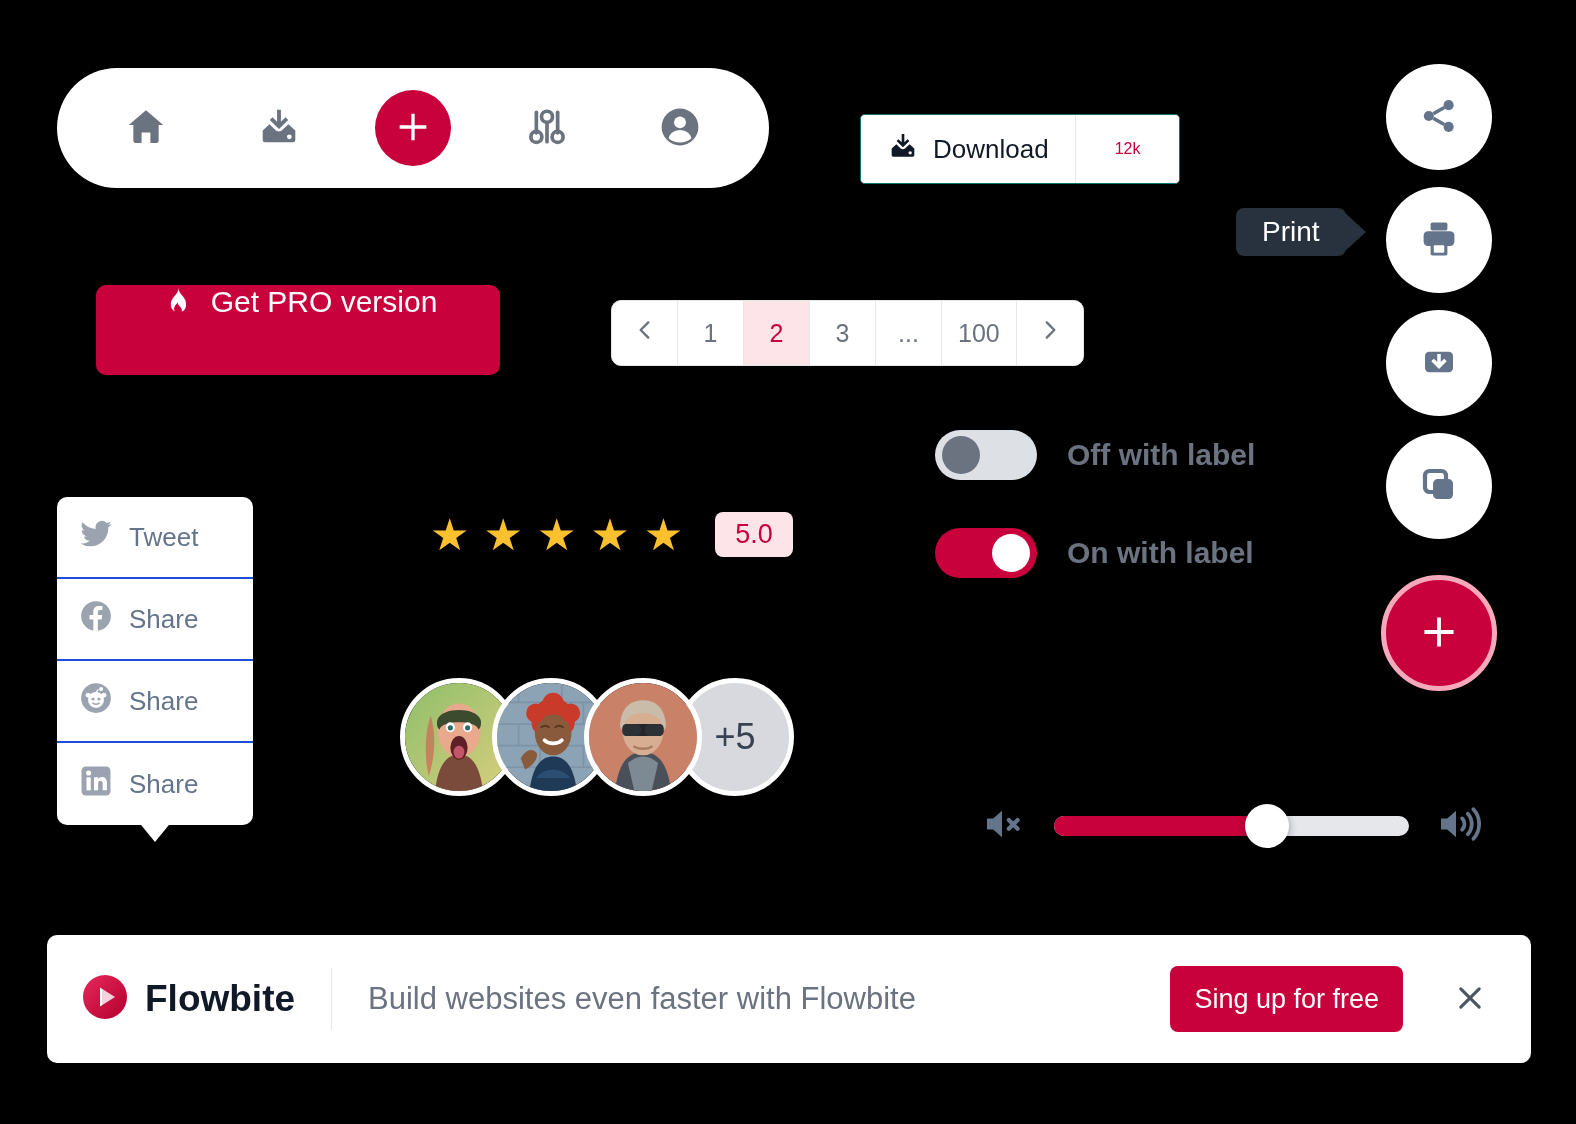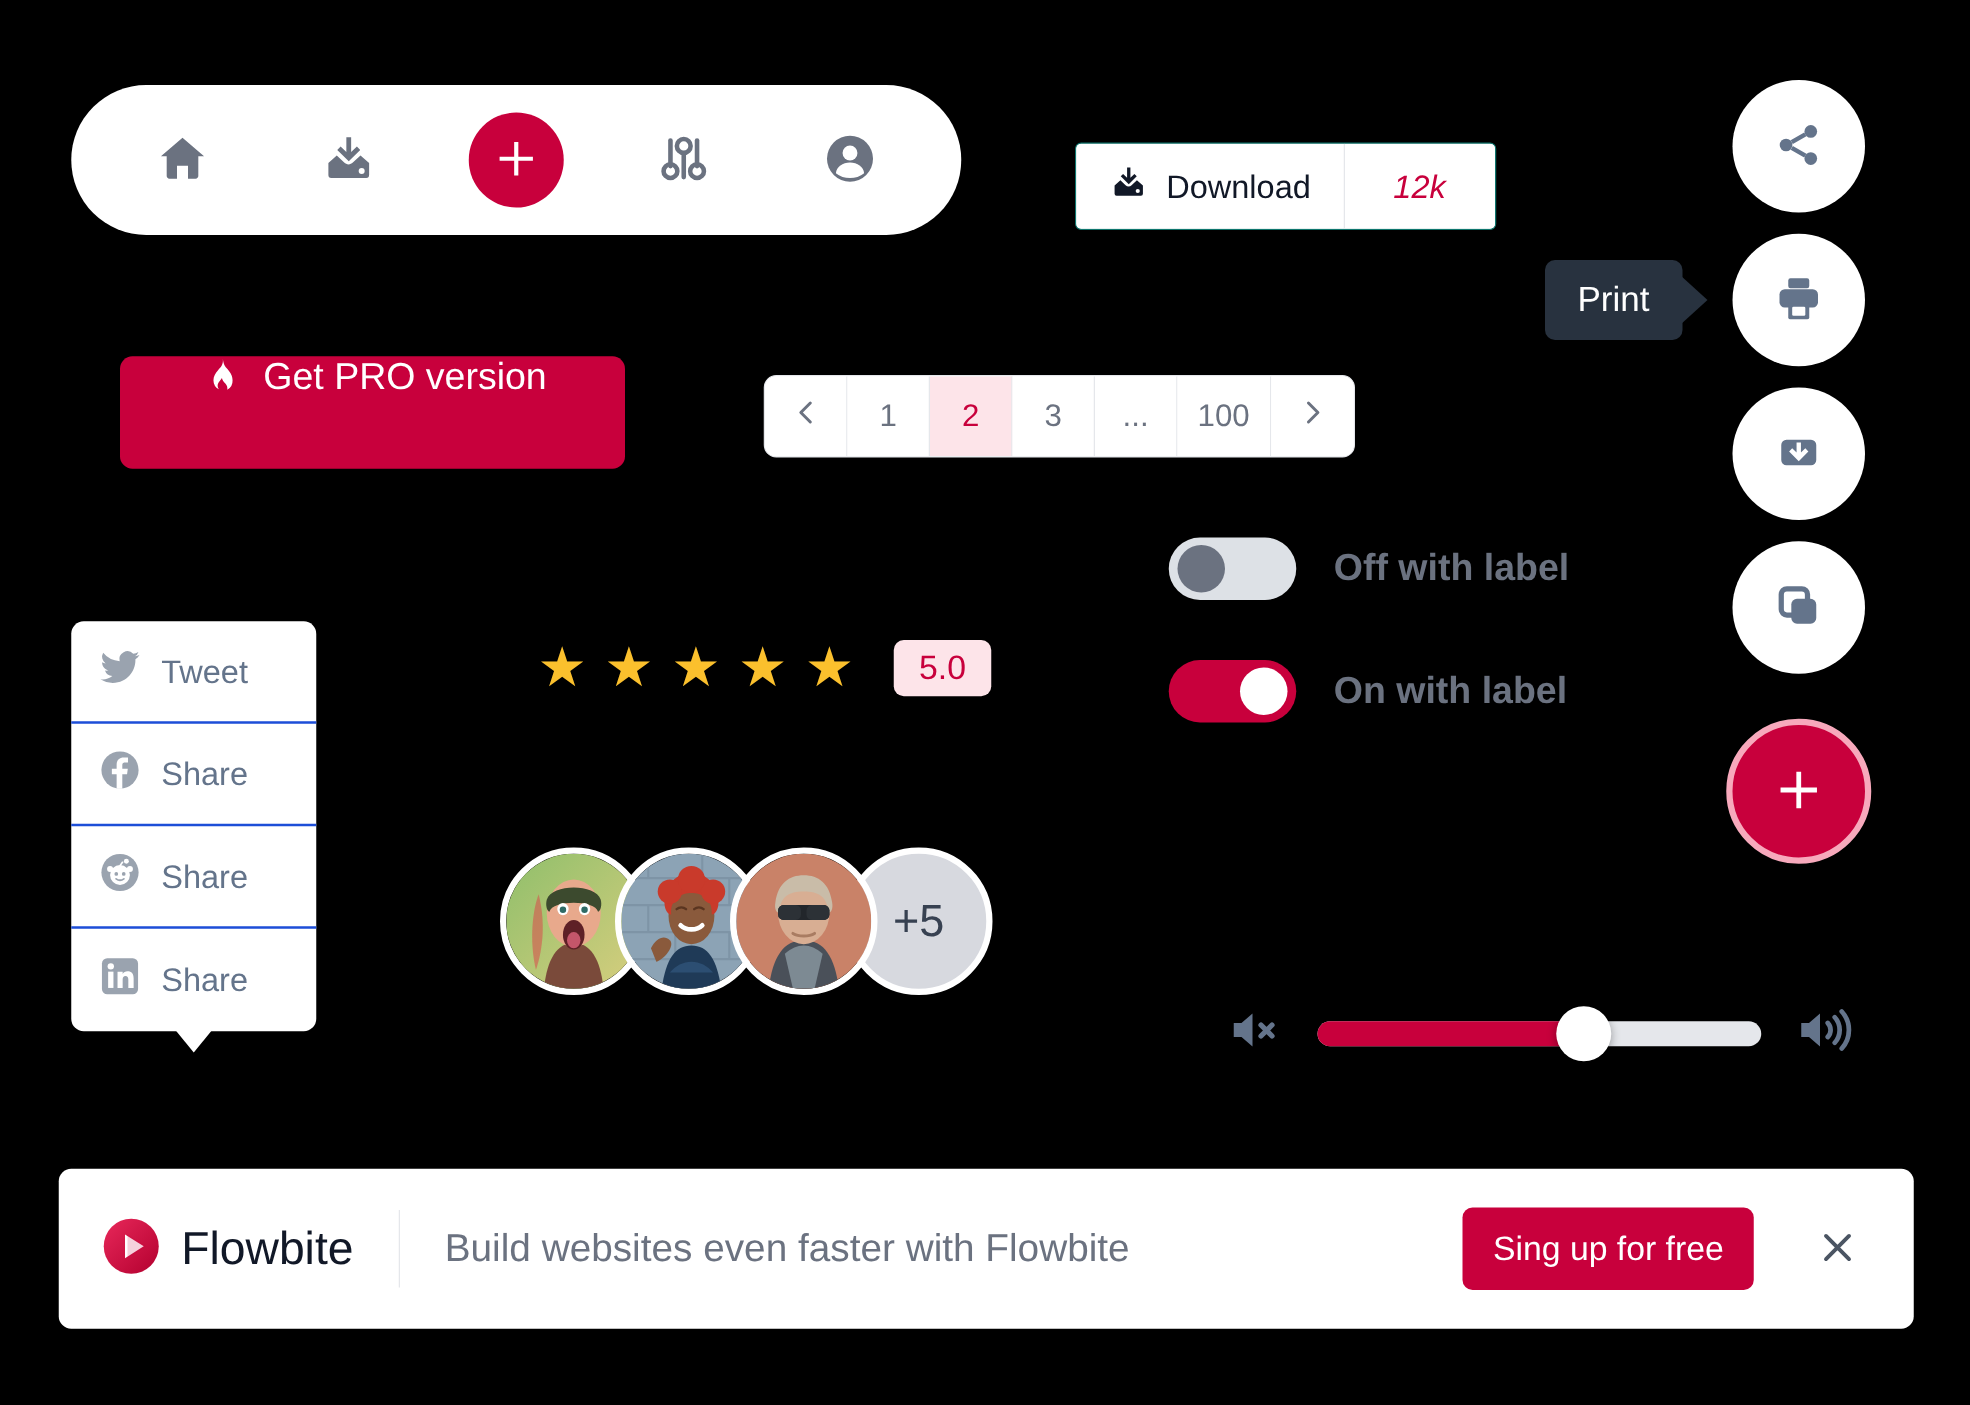--- a/index.html
+++ b/index.html
@@ -53,21 +53,21 @@
   }
   #download-main {
     display: flex; align-items: center; gap: 14px;
     padding: 0 26px; background: #fff; border: none; cursor: pointer;
     font-size: 26px; color: #111827; height: 100%;
   }
   #download-count {
     display: flex; align-items: center; padding: 0 39px;
     border-left: 1px solid #E5E7EB; background: #fff; border: none;
     border-left: 1px solid #E5E7EB; cursor: pointer;
-    font-size: 26px; color: #C8003C; height: 100%; font-style: italic;
+    font-size: 16px; color: #C8003C; height: 100%;
   }
 
   
   #pagination {
     position: absolute; left: 611px; top: 300px;
     height: 66px; display: flex;
     background: #fff; border: 1px solid #E5E7EB; border-radius: 10px; overflow: hidden;
   }
   .page-cell {
     min-width: 66px; height: 100%; display: flex; align-items: center; justify-content: center;
@@ -144,21 +144,21 @@
   #fab-main {
     position: absolute; left: 1381px; top: 575px;
     width: 116px; height: 116px; border-radius: 50%;
     background: #C8003C; border: 5px solid #F7A9BC; cursor: pointer;
     display: flex; align-items: center; justify-content: center;
   }
 
   
   #print-tooltip {
     position: absolute; left: 1236px; top: 208px;
-    height: 64px; background: #28323F; color: #fff;
+    height: 48px; background: #28323F; color: #fff;
     border-radius: 8px; display: flex; align-items: center;
     padding: 0 26px; font-size: 28px;
   }
   #print-tooltip::after {
     content: ""; position: absolute; right: -20px; top: 50%; transform: translateY(-50%);
     border-top: 20px solid transparent; border-bottom: 20px solid transparent;
     border-left: 22px solid #28323F;
   }
 
   
@@ -175,21 +175,21 @@
   }
 
   
   #banner {
     position: absolute; left: 47px; top: 935px;
     width: 1484px; height: 128px;
     background: #fff; border-radius: 10px;
     display: flex; align-items: center; padding: 0 34px; gap: 26px;
   }
   #banner-logo-wrap { display: flex; align-items: center; gap: 16px; }
-  #banner-brand { font-size: 37px; font-weight: normal; color: #111827; }
+  #banner-brand { font-size: 37px; font-weight: bold; color: #111827; }
   #banner-divider { width: 1px; height: 62px; background: #E5E7EB; margin: 0 10px; }
   #banner-text { font-size: 31px; color: #6B7280; flex: 1; }
   #banner-cta {
     background: #C8003C; color: #fff; border: none; border-radius: 8px;
     padding: 0 24px; height: 66px; font-size: 27px; cursor: pointer;
   }
   #banner-close {
     background: transparent; border: none; cursor: pointer;
     padding: 10px; margin-left: 14px; display: flex; align-items: center;
   }

